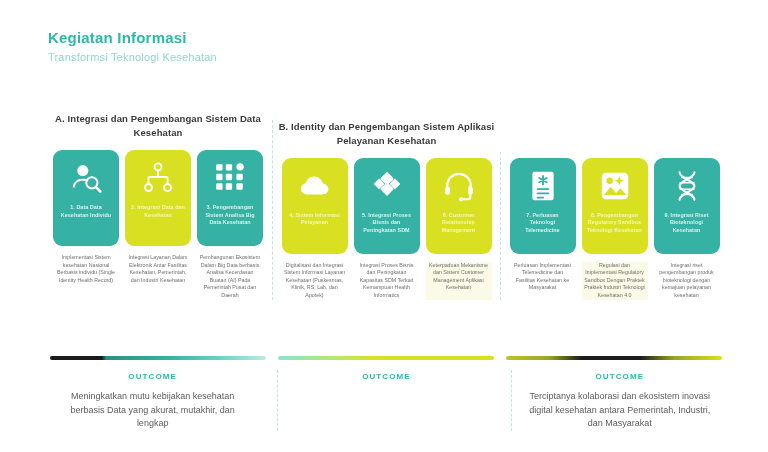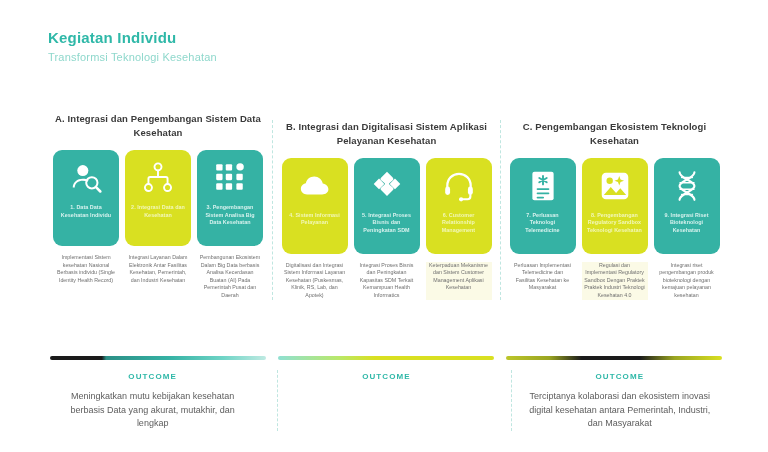--- a/index.html
+++ b/index.html
@@ -89,21 +89,21 @@
   .outcome-text {
     font-size: 9px; color: #5d5d5d; line-height: 13.5px; margin-top: 6px;
   }
 </style>
 </head>
 <body>
 
 <div class="canvas">
 
   <div class="header">
-    <div class="title">Kegiatan Individu</div>
+    <div class="title">Kegiatan Informasi</div>
     <div class="subtitle">Transformsi Teknologi Kesehatan</div>
   </div>
 
   <div class="cols">
 
     <div class="col">
       <div class="col-head">A. Integrasi dan Pengembangan Sistem Data Kesehatan</div>
       <div class="cards">
         <div class="card teal">
           <span class="card-icon">
@@ -145,21 +145,21 @@
         </div>
       </div>
       <div class="descs">
         <div class="desc">Implementasi Sistem kesehatan Nasional Berbasis individu (Single Identity Health Record)</div>
         <div class="desc">Integrasi Layanan Dalam Elektronik Antar Fasilitas Kesehatan, Pemerintah, dan Industri Kesehatan</div>
         <div class="desc">Pembangunan Ekosistem Dalam Big Data berbasis Analisa Kecerdasan Buatan (AI) Pada Pemerintah Pusat dan Daerah</div>
       </div>
     </div>
 
     <div class="col">
-      <div class="col-head">B. Integrasi dan Digitalisasi Sistem Aplikasi Pelayanan Kesehatan</div>
+      <div class="col-head">B. Identity dan Pengembangan Sistem Aplikasi Pelayanan Kesehatan</div>
       <div class="cards">
         <div class="card lime">
           <span class="card-icon">
             <svg viewBox="0 0 32 32">
                 <path d="M8.5 24c-3.3 0-5.8-2.4-5.8-5.4 0-2.7 2-4.9 4.7-5.3.8-3.6 4-6.2 7.9-6.2 4 0 7.3 2.8 8 6.5 3 .3 5.3 2.7 5.3 5.5 0 3-2.6 4.9-5.9 4.9z" fill="#fff"></path>
               </svg>
           </span>
           <div class="card-label">4. Sistem Informasi Pelayanan</div>
         </div>
         <div class="card teal">
@@ -185,21 +185,20 @@
         </div>
       </div>
       <div class="descs">
         <div class="desc">Digitalisasi dan Integrasi Sistem Informasi Layanan Kesehatan (Puskesmas, Klinik, RS, Lab, dan Apotek)</div>
         <div class="desc">Integrasi Proses Bisnis dan Peningkatan Kapasitas SDM Terkait Kemampuan Health Informatics</div>
         <div class="desc shade">Keterpaduan Mekanisme dan Sistem Customer Management Aplikasi Kesehatan</div>
       </div>
     </div>
 
     <div class="col">
-      <div class="col-head">C. Pengembangan Ekosistem Teknologi Kesehatan</div>
       <div class="cards">
         <div class="card teal">
           <span class="card-icon">
             <svg viewBox="0 0 32 32">
                 <rect x="6" y="2.5" width="20" height="27" rx="2" fill="#fff"></rect>
                 <path d="M16 6.5v8M12.5 8.5l7 4M19.5 8.5l-7 4" stroke="#35b2a4" stroke-width="1.8" stroke-linecap="round"></path>
                 <rect x="10" y="18" width="12" height="1.8" rx=".9" fill="#35b2a4"></rect>
                 <rect x="10" y="22" width="12" height="1.8" rx=".9" fill="#35b2a4"></rect>
                 <rect x="10" y="26" width="7" height="1.8" rx=".9" fill="#35b2a4"></rect>
               </svg>

